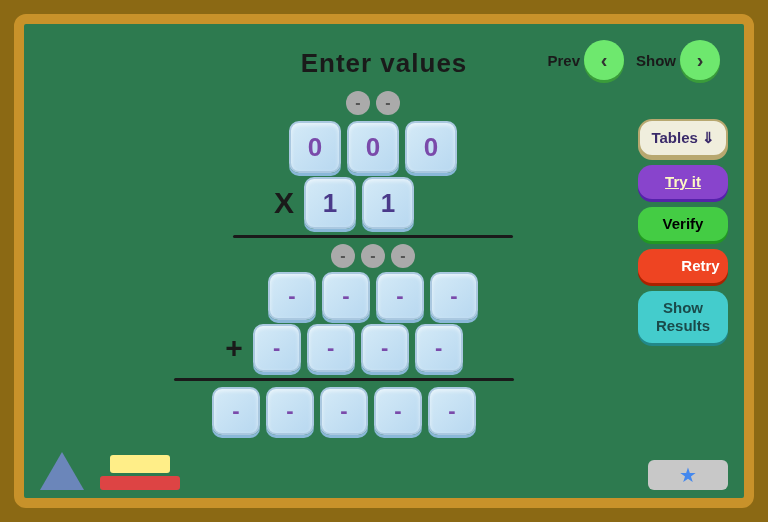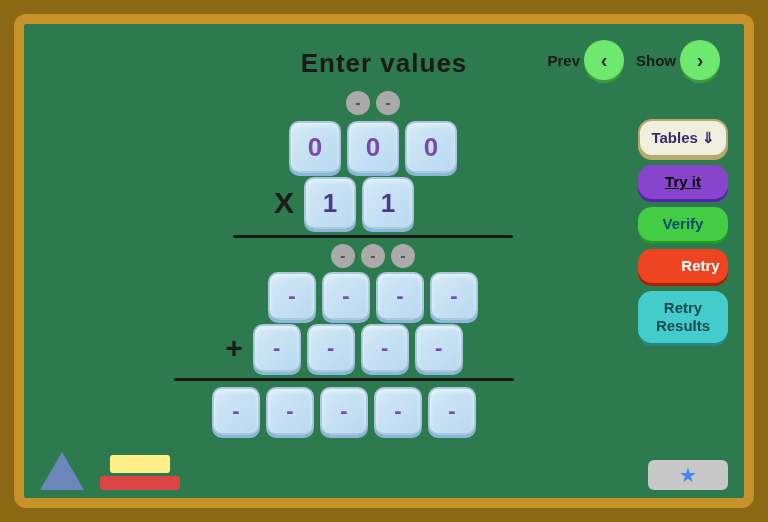--- a/index.html
+++ b/index.html
@@ -179,27 +179,27 @@
       line-height: 1.2;
     }
     .btn-tables {
       background: #f0eedd;
       color: #3a2a6a;
       border: 2px solid #b8a870;
       box-shadow: 0 3px 0 #b8a870;
     }
     .btn-tryit {
       background: #8844cc;
-      color: #000000;
+      color: #fef9c3;
       box-shadow: 0 3px 0 #5522aa;
       text-decoration: underline;
     }
     .btn-verify {
       background: #44cc44;
-      color: #0c4a6e;
+      color: #000000;
       box-shadow: 0 3px 0 #229922;
     }
     .btn-retry {
       background: #ee4422;
       color: white;
       box-shadow: 0 3px 0 #aa2200;
       padding-left: 41px;
     }
     .btn-showresults {
       background: #44cccc;
@@ -333,21 +333,21 @@
         <div class="cell small">-</div>
       </div>
 
     </div>
 
     <div class="sidebar">
       <button class="side-btn btn-tables">Tables ⇓</button>
       <button class="side-btn btn-tryit">Try it</button>
       <button class="side-btn btn-verify">Verify</button>
       <button class="side-btn btn-retry">Retry</button>
-      <button class="side-btn btn-showresults">Retry Results</button>
+      <button class="side-btn btn-showresults">Show Results</button>
     </div>
 
   </div>
 
   <div class="bottom-bar">
     <div class="chalk-triangle"></div>
     <div style="display:flex; flex-direction:column; gap:3px; margin-left:8px;">
       <div class="eraser"></div>
       <div class="eraser-red"></div>
     </div>

